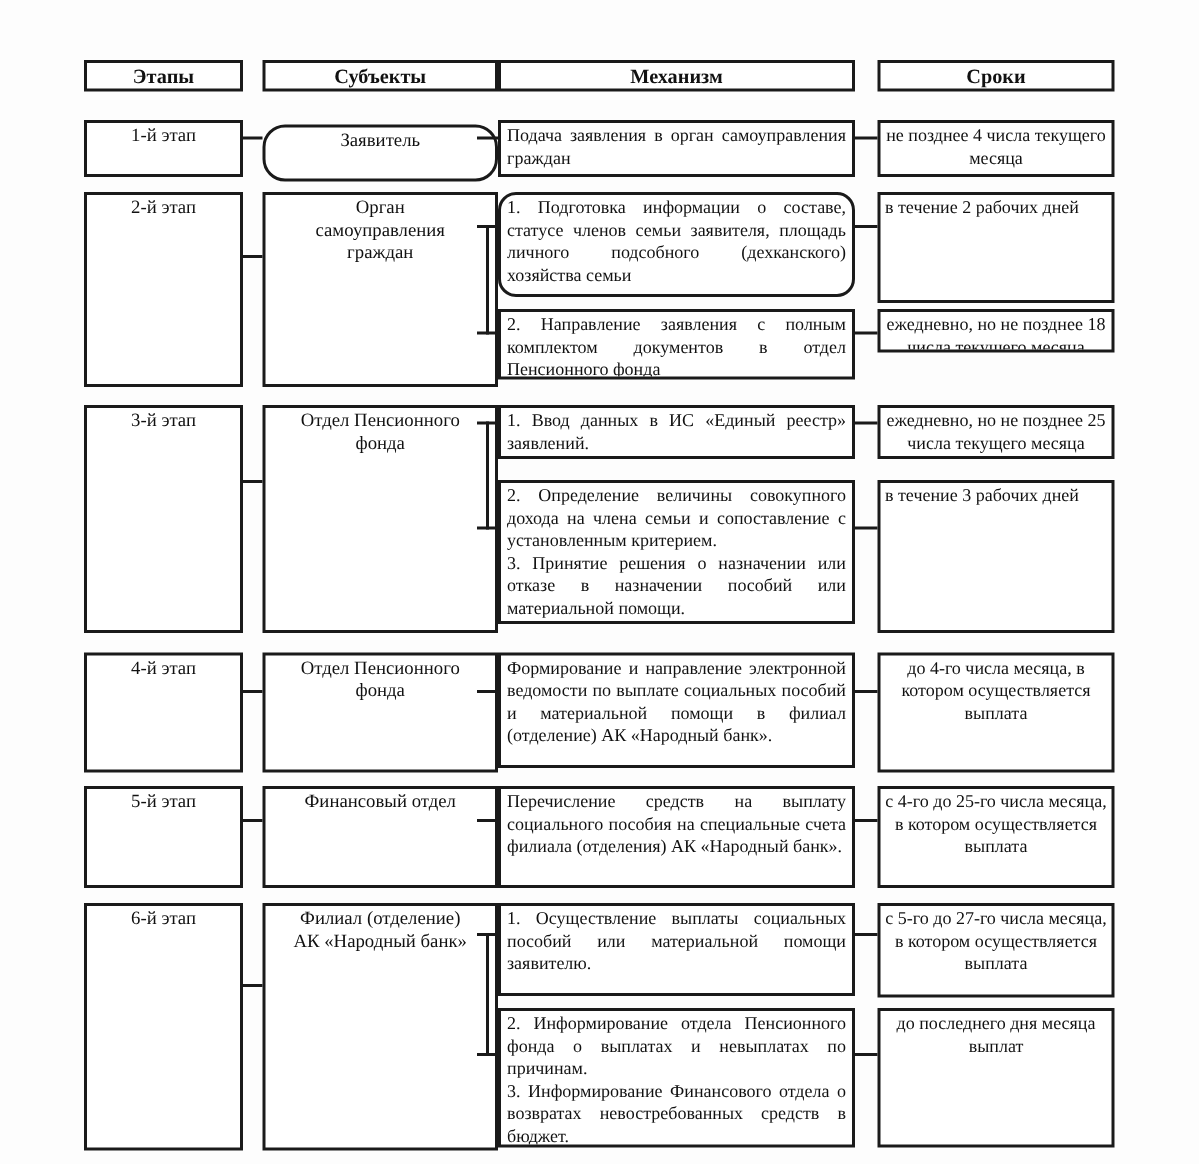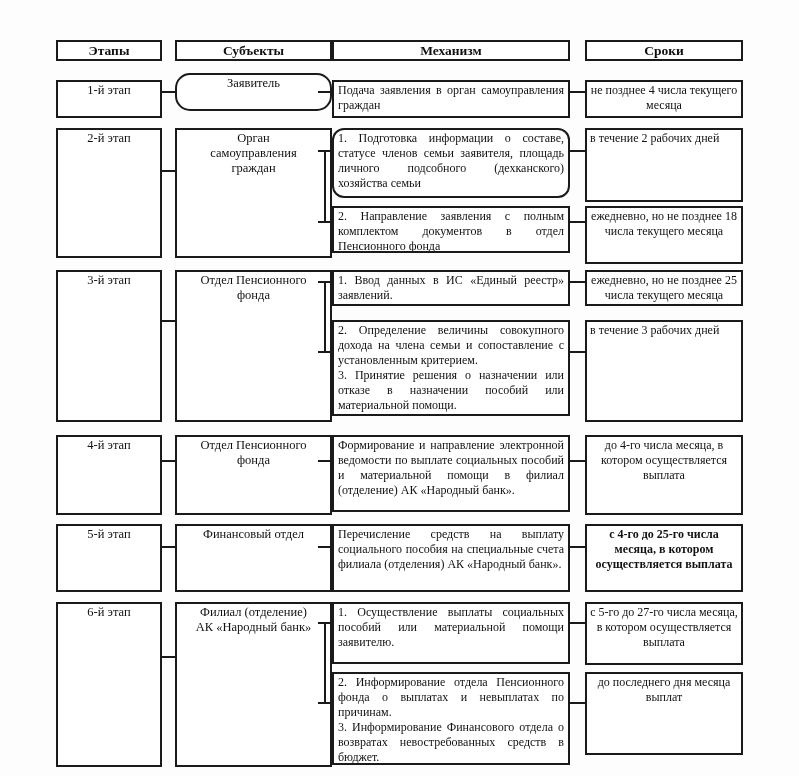--- a/index.html
+++ b/index.html
@@ -55,33 +55,33 @@
 <body>
 
 <div class="canvas">
 
   <div class="box hdr col-stage" style="top:13px;height:21px;">Этапы</div>
   <div class="box hdr col-subject" style="top:13px;height:21px;">Субъекты</div>
   <div class="box hdr col-mech" style="top:13px;height:21px;">Механизм</div>
   <div class="box hdr col-term" style="top:13px;height:21px;">Сроки</div>
 
   <div class="box stage col-stage" style="top:53px;height:38px;">1-й этап</div>
-  <div class="box subject col-subject" style="top:46px;height:38px;border-radius:15px;">Заявитель</div>
+  <div class="box subject col-subject" style="top:56px;height:38px;border-radius:15px;">Заявитель</div>
   <div class="box mech col-mech" style="top:53px;height:38px;">Подача заявления в орган самоуправления граждан</div>
   <div class="box term col-term" style="top:53px;height:38px;">не позднее 4 числа текущего месяца</div>
   <div class="hline" style="left:162px;top:64px;width:13px;"></div>
   <div class="hline" style="left:318px;top:64px;width:14px;"></div>
   <div class="hline" style="left:570px;top:64px;width:15px;"></div>
 
   <div class="box stage col-stage" style="top:101px;height:130px;">2-й этап</div>
   <div class="box subject col-subject" style="top:101px;height:130px;">Орган самоуправления граждан</div>
   <div class="box mech col-mech" style="top:101px;height:70px;border-radius:12px;">1. Подготовка информации о составе, статусе членов семьи заявителя, площадь личного подсобного (дехканского) хозяйства семьи</div>
   <div class="box term col-term" style="top:101px;height:74px;text-align:left;">в течение 2 рабочих дней</div>
   <div class="box mech col-mech" style="top:179px;height:47px;">2. Направление заявления с полным комплектом документов в отдел Пенсионного фонда</div>
-  <div class="box term col-term" style="top:179px;height:58px;">ежедневно, но не позднее 18 числа текущего месяца</div>
+  <div class="box term col-term" style="top:179px;height:29px;">ежедневно, но не позднее 18 числа текущего месяца</div>
   <div class="hline" style="left:162px;top:143px;width:13px;"></div>
   <div class="hline" style="left:318px;top:123px;width:14px;"></div>
   <div class="hline" style="left:318px;top:194px;width:14px;"></div>
   <div class="vline" style="left:324px;top:123px;height:73px;"></div>
   <div class="hline" style="left:570px;top:123px;width:15px;"></div>
   <div class="hline" style="left:570px;top:194px;width:15px;"></div>
 
   <div class="box stage col-stage" style="top:243px;height:152px;">3-й этап</div>
   <div class="box subject col-subject" style="top:243px;height:152px;">Отдел Пенсионного фонда</div>
   <div class="box mech col-mech" style="top:243px;height:36px;">1. Ввод данных в ИС «Единый реестр» заявлений.</div>
@@ -100,32 +100,32 @@
   <div class="box subject col-subject" style="top:408px;height:80px;">Отдел Пенсионного фонда</div>
   <div class="box mech col-mech" style="top:408px;height:77px;">Формирование и направление электронной ведомости по выплате социальных пособий и материальной помощи в филиал (отделение) АК «Народный банк».</div>
   <div class="box term col-term" style="top:408px;height:80px;">до 4-го числа месяца, в котором осуществляется выплата</div>
   <div class="hline" style="left:162px;top:433px;width:13px;"></div>
   <div class="hline" style="left:318px;top:433px;width:14px;"></div>
   <div class="hline" style="left:570px;top:433px;width:15px;"></div>
 
   <div class="box stage col-stage" style="top:497px;height:68px;">5-й этап</div>
   <div class="box subject col-subject" style="top:497px;height:68px;">Финансовый отдел</div>
   <div class="box mech col-mech" style="top:497px;height:68px;">Перечисление средств на выплату социального пособия на специальные счета филиала (отделения) АК «Народный банк».</div>
-  <div class="box term col-term" style="top:497px;height:68px;font-weight:bold;">с 4-го до 25-го числа месяца, в котором осуществляется выплата</div>
+  <div class="box term col-term" style="top:497px;height:68px;">с 4-го до 25-го числа месяца, в котором осуществляется выплата</div>
   <div class="hline" style="left:162px;top:519px;width:13px;"></div>
   <div class="hline" style="left:318px;top:519px;width:14px;"></div>
   <div class="hline" style="left:570px;top:519px;width:15px;"></div>
 
   <div class="box stage col-stage" style="top:575px;height:165px;">6-й этап</div>
   <div class="box subject col-subject" style="top:575px;height:165px;">Филиал (отделение) АК «Народный банк»</div>
   <div class="box mech col-mech" style="top:575px;height:62px;">1. Осуществление выплаты социальных пособий или материальной помощи заявителю.</div>
   <div class="box term col-term" style="top:575px;height:63px;">с 5-го до 27-го числа месяца, в котором осуществляется выплата</div>
   <div class="box mech col-mech" style="top:645px;height:93px;">2. Информирование отдела Пенсионного фонда о выплатах и невыплатах по причинам.
 3. Информирование Финансового отдела о возвратах невостребованных средств в бюджет.</div>
-  <div class="box term col-term" style="top:645px;height:83px;">до последнего дня месяца выплат</div>
+  <div class="box term col-term" style="top:645px;height:93px;">до последнего дня месяца выплат</div>
   <div class="hline" style="left:162px;top:629px;width:13px;"></div>
   <div class="hline" style="left:318px;top:595px;width:14px;"></div>
   <div class="hline" style="left:318px;top:675px;width:14px;"></div>
   <div class="vline" style="left:324px;top:595px;height:82px;"></div>
   <div class="hline" style="left:570px;top:595px;width:15px;"></div>
   <div class="hline" style="left:570px;top:675px;width:15px;"></div>
 
 </div>
 
 </body></html>

